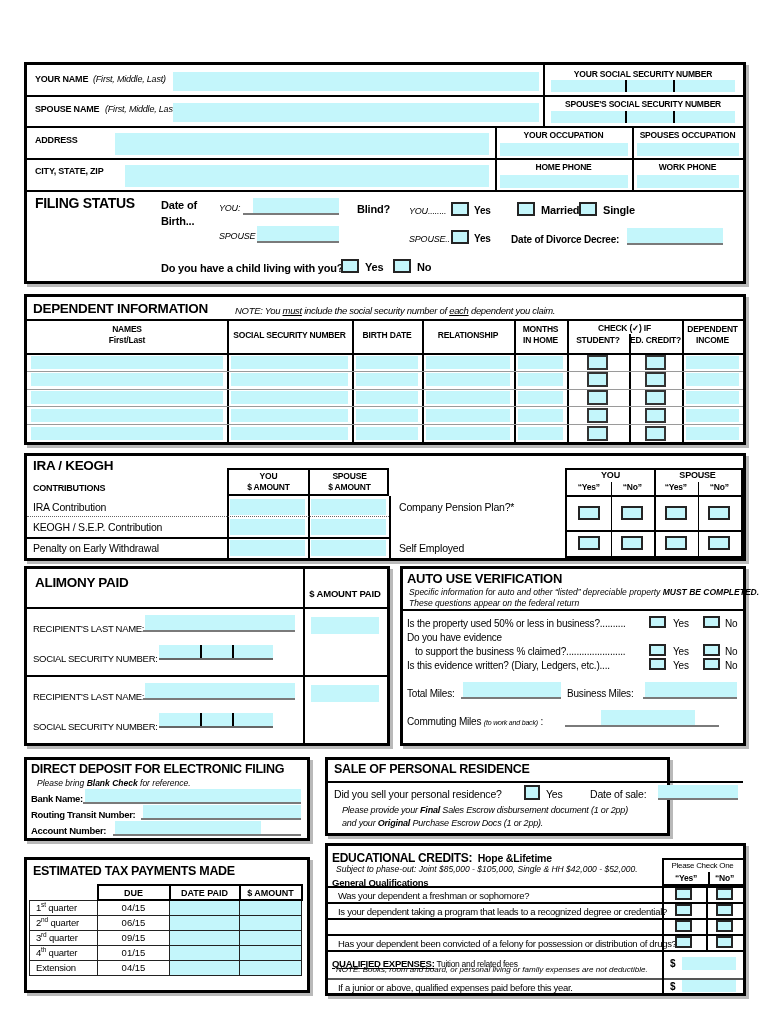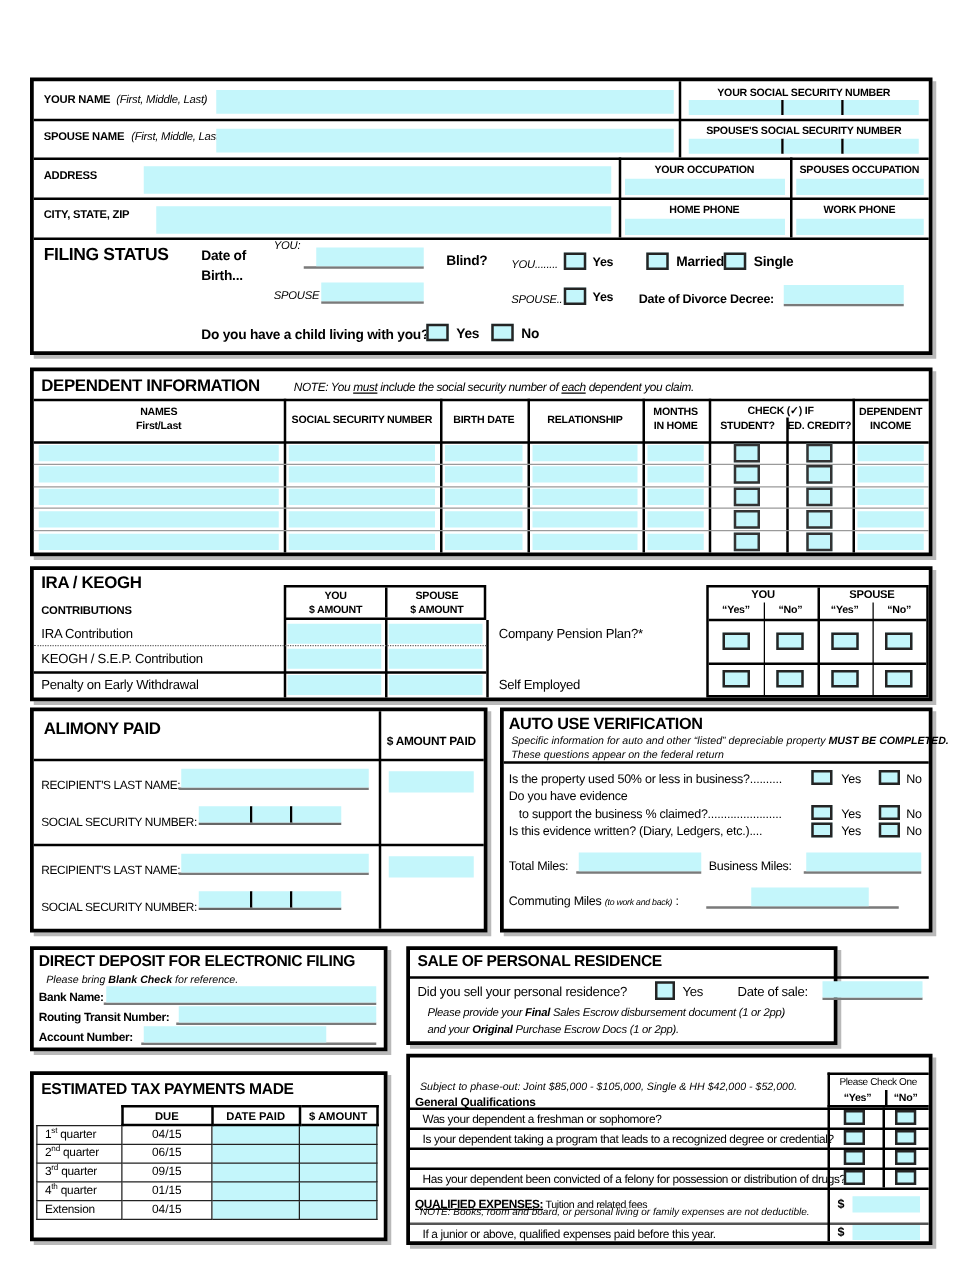--- a/index.html
+++ b/index.html
@@ -93,21 +93,21 @@
     <div class="fld" style="left:98px; top:100px; width:364px; height:22px;"></div>
     <div class="abs lab85 ctr" style="left:470px; top:97px; width:133px;">HOME PHONE</div>
     <div class="fld" style="left:473px; top:110px; width:128px; height:13px;"></div>
     <div class="abs lab85 ctr" style="left:607px; top:97px; width:107px;">WORK PHONE</div>
     <div class="fld" style="left:610px; top:110px; width:102px; height:13px;"></div>
 
     <div class="abs" style="left:0; top:125px; width:716px; height:91px;">
       <span class="abs sect" style="left:8px; top:5px; font-size:14px;">FILING STATUS</span>
       <span class="abs lab11" style="left:134px; top:9px;">Date of</span>
       <span class="abs lab11" style="left:134px; top:25px;">Birth...</span>
-      <span class="abs it txt9" style="left:192px; top:1px;">YOU:</span>
+      <span class="abs it txt9" style="left:192px; top:13px;">YOU:</span>
       <div class="uf" style="left:216px; top:8px; width:96px; height:17px;">
           <span class="fill" style="left:10px;"></span>
         </div>
       <span class="abs it txt9" style="left:192px; top:41px;">SPOUSE</span>
       <div class="uf" style="left:230px; top:36px; width:82px; height:17px;">
           <span class="fill" style="left:0;"></span>
         </div>
 
       <span class="abs lab11" style="left:330px; top:13px;">Blind?</span>
       <span class="abs it txt9" style="left:382px; top:16px;">YOU........</span>
@@ -428,20 +428,21 @@
             <td class="due">04/15</td>
             <td class="cy"></td>
             <td class="cy"></td>
           </tr>
         </tbody>
       </table>
     </div>
   </div>
 
   <div class="box" style="left:325px; top:843px; width:421px; height:153px;">
+    <span class="abs" style="left:4px; top:2px; white-space:nowrap;"><span class="bl" style="font-size:12px; letter-spacing:-0.3px;">EDUCATIONAL CREDITS:</span><span class="bl" style="font-size:10.5px; letter-spacing:-0.2px;">&nbsp;&nbsp;</span><span class="bl" style="font-size:10.5px; letter-spacing:-0.2px;">Hope &amp;Lifetime</span></span>
     <span class="abs it" style="left:8px; top:18px; font-size:8.5px; white-space:nowrap;">Subject to phase-out: Joint $85,000 - $105,000, Single &amp; HH $42,000 - $52,000.</span>
     <span class="abs lab9" style="left:4px; top:31px; font-size:9.5px;">General Qualifications</span>
 
     <div class="abs" style="left:334px; top:12px; width:81px; height:28px; border:2px solid #000; border-right:none;">
       <div class="abs ctr" style="left:0; top:1px; width:77px; font-size:8px; letter-spacing:-0.3px; white-space:nowrap;">Please Check One</div>
       <div class="vl vthin" style="left:44px; top:12px; height:12px;"></div>
       <div class="abs lab85 ctr" style="left:0; top:13px; width:44px;">“Yes”</div>
       <div class="abs lab85 ctr" style="left:44px; top:13px; width:33px;">“No”</div>
     </div>
 

